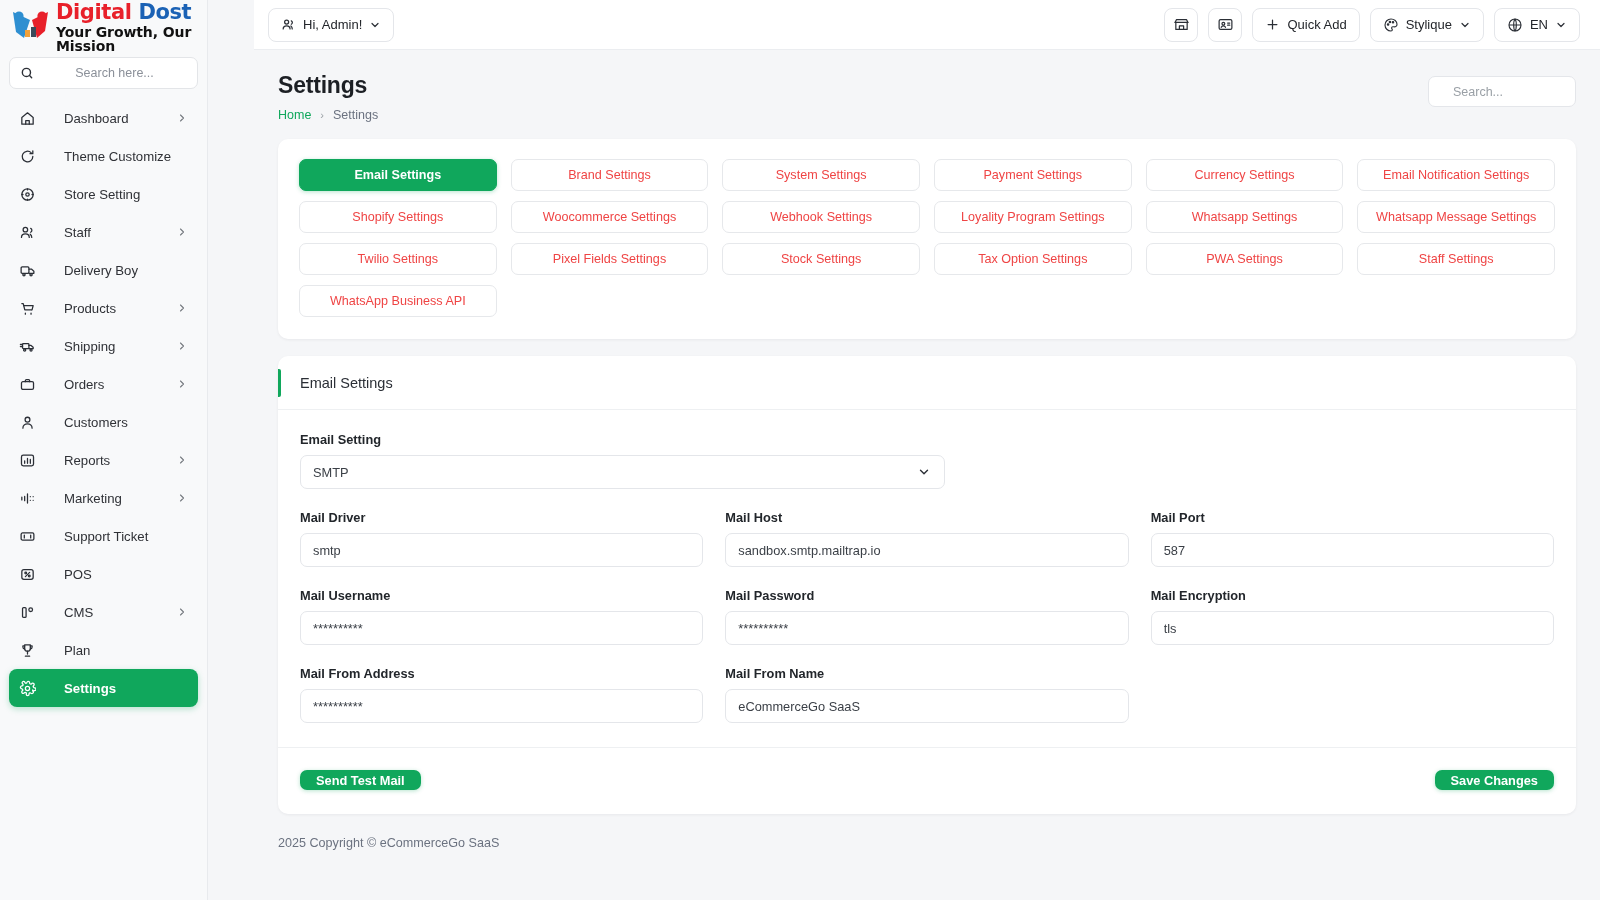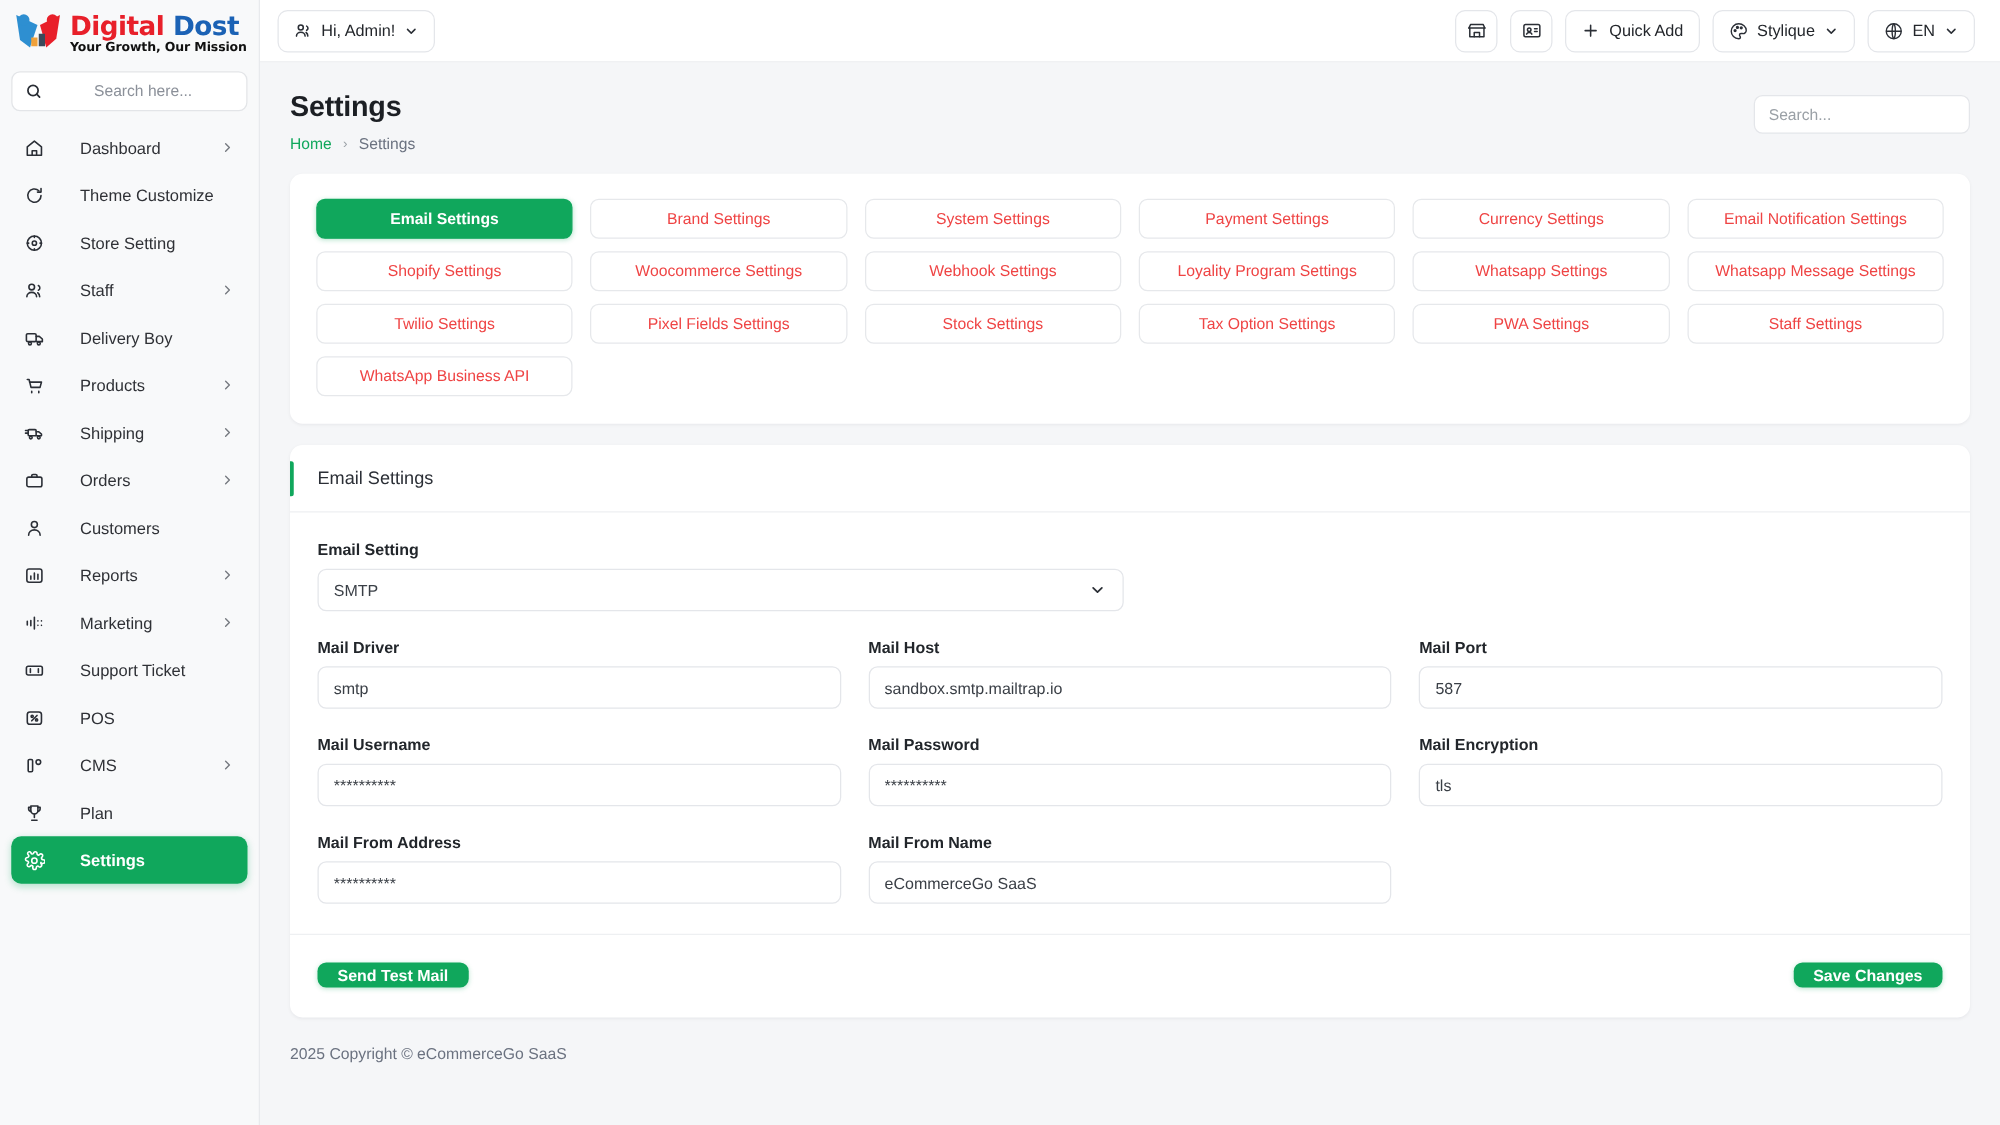--- a/index.html
+++ b/index.html
@@ -2,38 +2,38 @@
 <html><head>
 <meta charset="utf-8">
 <style>
   * { box-sizing: border-box; margin: 0; padding: 0; }
   html, body {
     width: 1600px; height: 900px;
     font-family: "Liberation Sans", sans-serif;
     background: #f5f6f8;
     overflow: hidden;
   }
-  .app { display: flex; width: 1600px; height: 900px; }
+  .app { display: flex; width: 1600px; height: 900px; gap: 46px; }
 
   
   .sidebar {
     width: 208px; height: 900px; flex: 0 0 208px;
     background: #f8f9fa;
     border-right: 1px solid #e8eaed;
     display: flex; flex-direction: column;
     overflow: hidden;
   }
   .brand { height: 50px; display: flex; align-items: center; padding: 4px 8px 0 10px; }
   .logo-wrap { display: flex; align-items: center; gap: 4px; }
   .logo-mark { width: 42px; height: 38px; flex: 0 0 42px; position: relative; }
   .logo-text { display: flex; flex-direction: column; line-height: 1; }
   .logo-title { font-size: 21px; font-weight: 800; letter-spacing: -0.4px; font-family: "DejaVu Sans", sans-serif; }
   .logo-title .d1 { color: #e8202a; }
   .logo-title .d2 { color: #1b62b5; }
-  .logo-sub { font-size: 10px; font-weight: 700; color: #111; margin-top: 2px; letter-spacing: -0.1px; font-family: "DejaVu Sans", sans-serif; }
+  .logo-sub { font-size: 14px; font-weight: 700; color: #111; margin-top: 2px; letter-spacing: -0.1px; font-family: "DejaVu Sans", sans-serif; }
 
   .side-search {
     margin: 7px 9px 8px 9px;
     height: 32px;
     background: #ffffff;
     border: 1px solid #e3e5e8;
     border-radius: 7px;
     display: flex; align-items: center; gap: 8px;
     padding: 0 10px;
   }
@@ -89,23 +89,23 @@
 
   .content { flex: 1; overflow: hidden; padding: 0; }
 
   .page-head { display: flex; align-items: flex-start; justify-content: space-between; padding: 22px 24px 0 24px; }
   .page-title { font-size: 23px; font-weight: 700; color: #1c1f24; letter-spacing: -0.2px; }
   .crumbs { margin-top: 9px; font-size: 12.5px; display: flex; align-items: center; gap: 9px; }
   .crumbs a { color: #10a75c; text-decoration: none; cursor: pointer; }
   .crumbs .sep { color: #9aa0a6; font-size: 11px; }
   .crumbs .cur { color: #6b7280; }
   .head-search {
-    width: 173px; height: 31px; background: #fff;
+    width: 148px; height: 31px; background: #fff;
     border: 1px solid #e4e6ea; border-radius: 7px;
-    padding: 0 11px; font-size: 12.5px; color: #6b7280;
+    padding: 0 24px; font-size: 12.5px; color: #6b7280;
     outline: none; font-family: "Liberation Sans", sans-serif;
     margin-top: 4px;
   }
   .head-search::placeholder { color: #9aa0a6; }
 
   .card {
     background: #fff; border-radius: 10px;
     margin: 17px 24px 0 24px;
     box-shadow: 0 1px 3px rgba(16,24,40,.06);
   }

